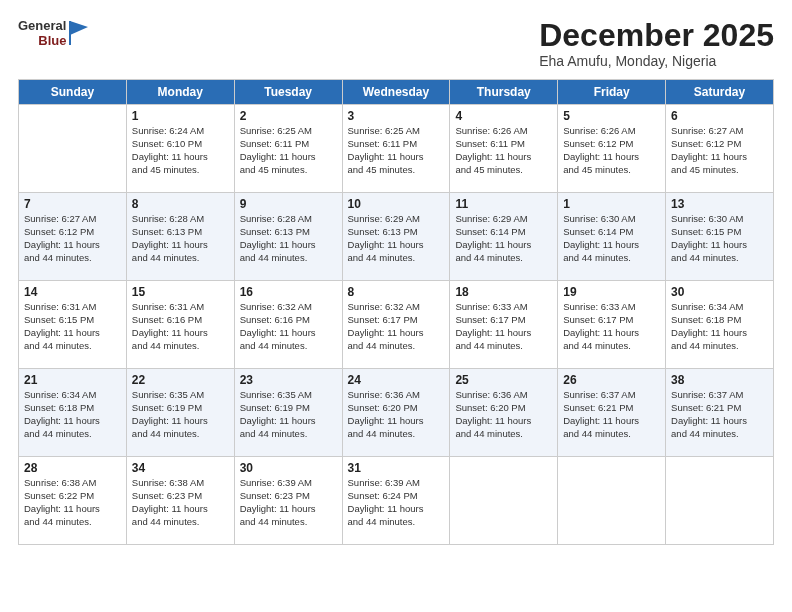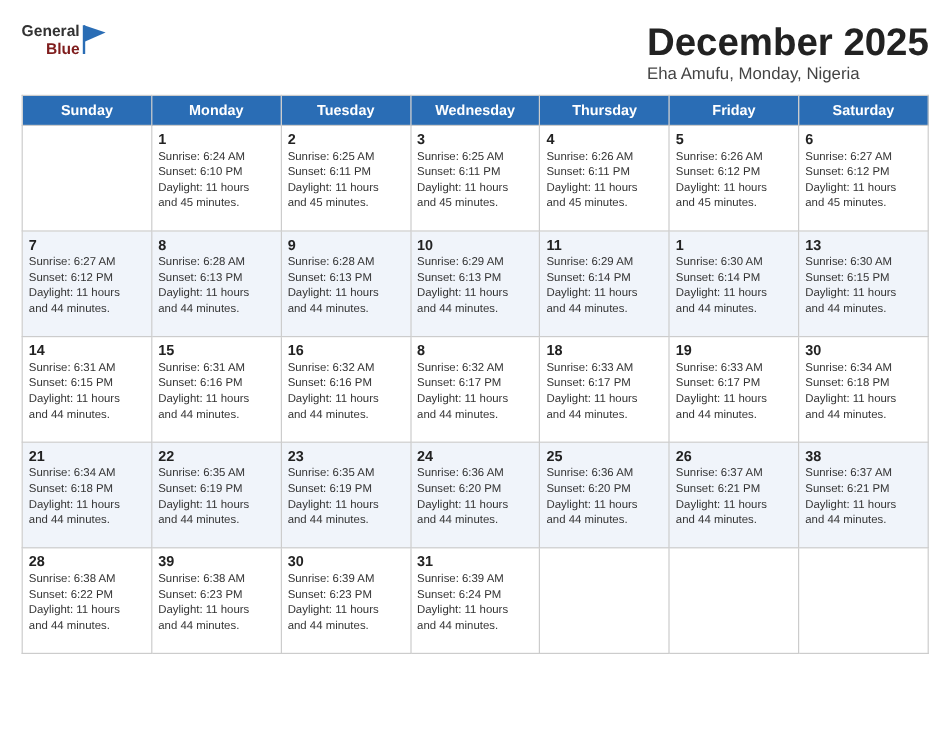--- a/index.html
+++ b/index.html
@@ -234,21 +234,21 @@
             <span class="day-num">38</span>
             <div class="day-info">Sunrise: 6:37 AM<br>Sunset: 6:21 PM<br>Daylight: 11 hours<br>and 44 minutes.</div>
           </td>
         </tr>
         <tr>
           <td>
             <span class="day-num">28</span>
             <div class="day-info">Sunrise: 6:38 AM<br>Sunset: 6:22 PM<br>Daylight: 11 hours<br>and 44 minutes.</div>
           </td>
           <td>
-            <span class="day-num">39</span>
+            <span class="day-num">34</span>
             <div class="day-info">Sunrise: 6:38 AM<br>Sunset: 6:23 PM<br>Daylight: 11 hours<br>and 44 minutes.</div>
           </td>
           <td>
             <span class="day-num">30</span>
             <div class="day-info">Sunrise: 6:39 AM<br>Sunset: 6:23 PM<br>Daylight: 11 hours<br>and 44 minutes.</div>
           </td>
           <td>
             <span class="day-num">31</span>
             <div class="day-info">Sunrise: 6:39 AM<br>Sunset: 6:24 PM<br>Daylight: 11 hours<br>and 44 minutes.</div>
           </td>

